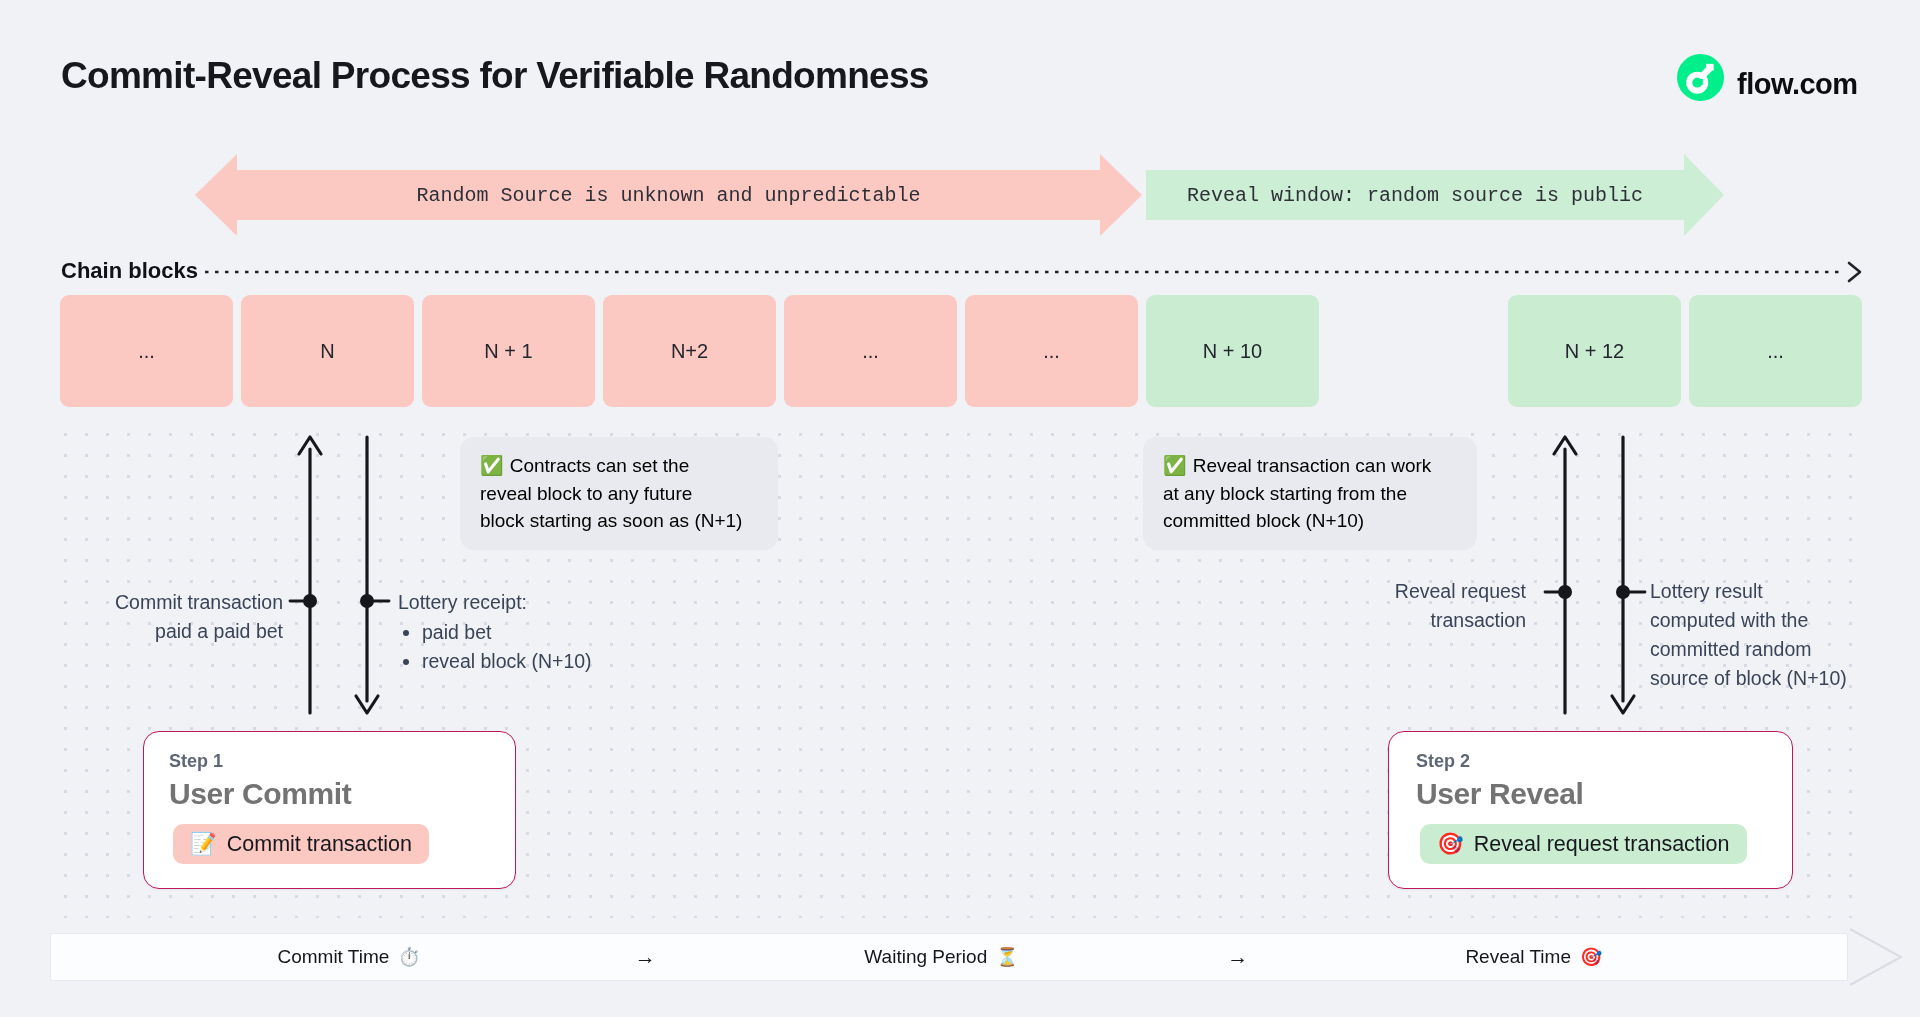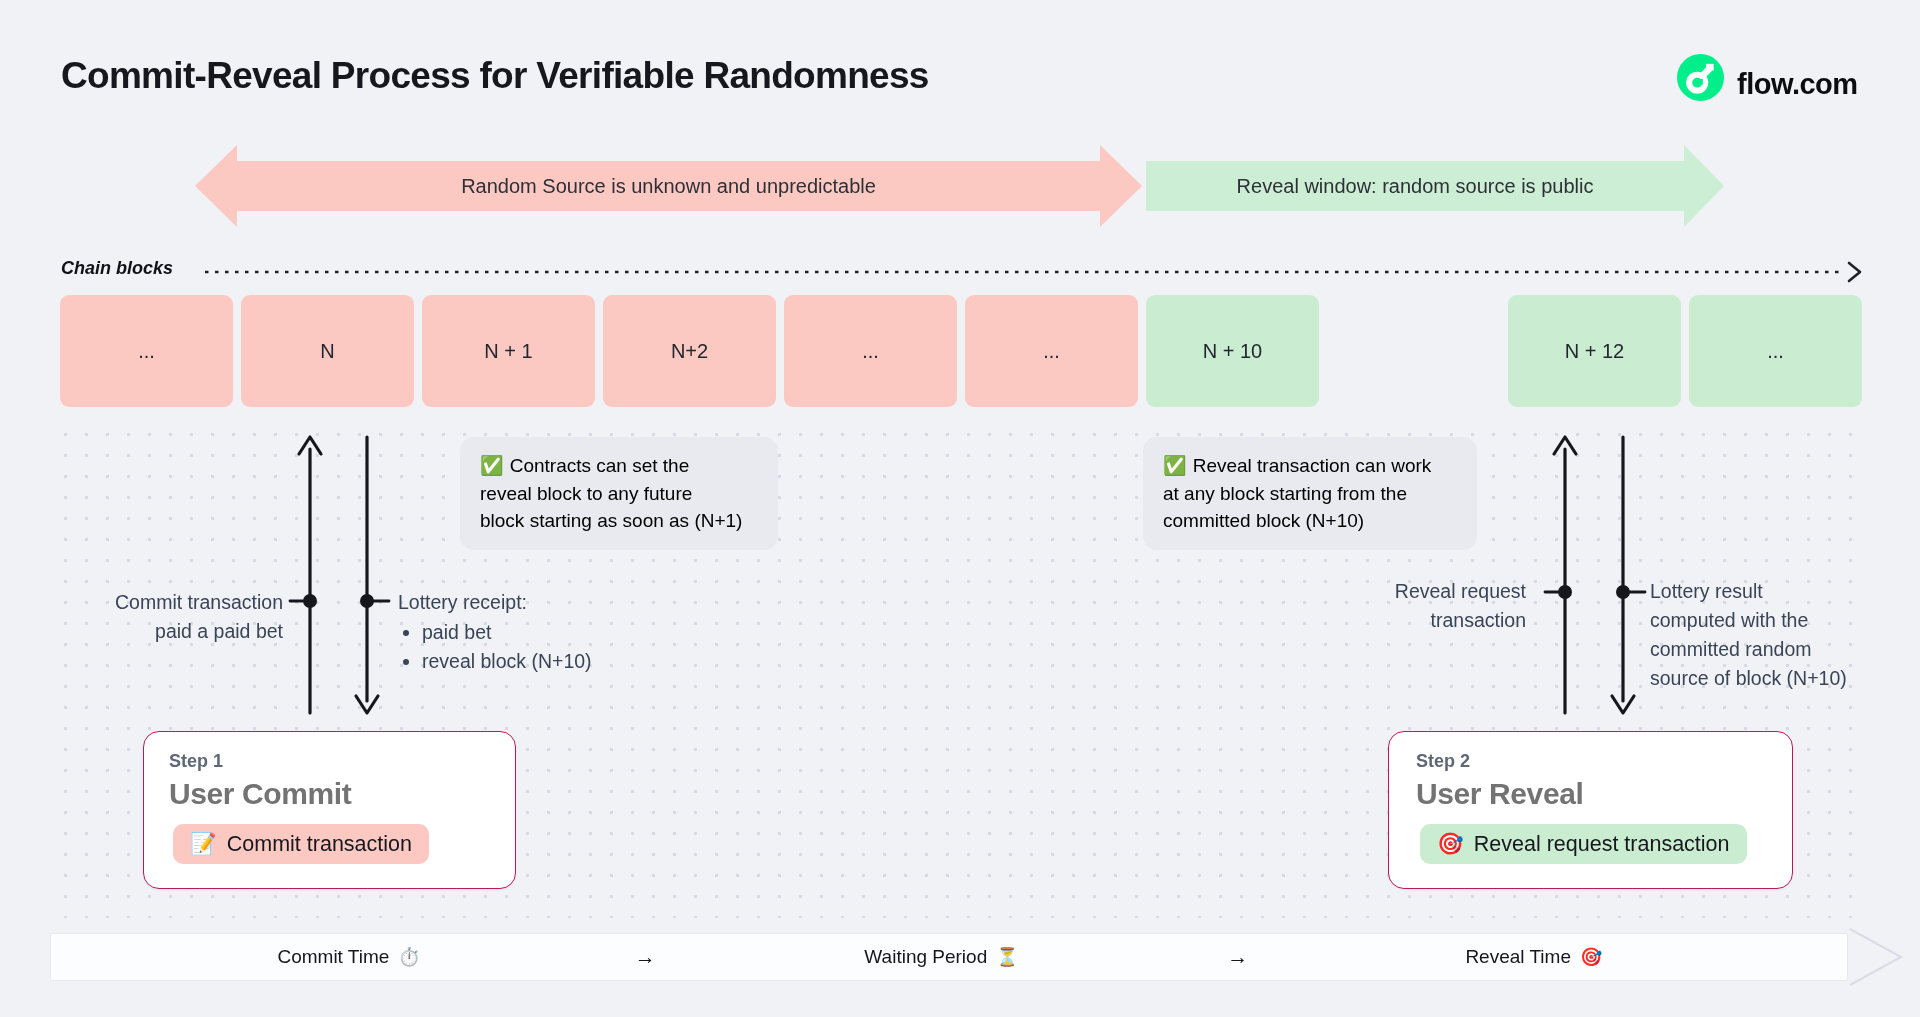--- a/index.html
+++ b/index.html
@@ -12,38 +12,38 @@
   
   .title {
     position: absolute; left: 61px; top: 55px;
     font-size: 37px; font-weight: 700; letter-spacing: -0.7px; color: #17181e;
   }
   .brand { position: absolute; left: 1677px; top: 54px; display: flex; align-items: flex-end; gap: 13px; }
   .brand-logo { width: 47px; height: 47px; display: block; }
   .brand-name { font-size: 29px; font-weight: 800; letter-spacing: -0.5px; color: #0c0d10; }
 
   
-  .band { position: absolute; top: 145px; height: 82px; }
+  .band { position: absolute; top: 154px; height: 82px; font-family: Liberation Mono, monospace; }
   .band-body { position: absolute; top: 16px; bottom: 16px; }
   .band-label {
     position: absolute; inset: 0; display: flex; align-items: center; justify-content: center;
     font-size: 20px; color: #2e3038;
   }
   .band-commit { left: 195px; width: 947px; }
   .band-commit .band-body { left: 42px; right: 42px; background: #fbc8c2; }
   .head { position: absolute; width: 0; height: 0; border-top: 41px solid transparent; border-bottom: 41px solid transparent; }
   .band-commit .head-left  { left: 0;  border-right: 42px solid #fbc8c2; }
   .band-commit .head-right { right: 0; border-left: 42px solid #fbc8c2; }
   .band-reveal { left: 1146px; width: 578px; }
   .band-reveal .band-body { left: 0; right: 40px; background: #cceed4; }
   .band-reveal .head-right { right: 0; border-left: 40px solid #cceed4; }
   .band-reveal .band-label { right: 40px; }
 
   
-  .chain-label { position: absolute; left: 61px; top: 258px; font-size: 18px; font-weight: 700; color: #101218; font-style: italic; }
+  .chain-label { position: absolute; left: 61px; top: 258px; font-size: 22px; font-weight: 700; color: #101218; }
   .block {
     position: absolute; top: 295px; width: 173px; height: 112px; border-radius: 9px;
     display: flex; align-items: center; justify-content: center;
     font-size: 20px; color: #23262e;
   }
   .block.commit { background: #fbc8c2; }
   .block.reveal { background: #caedd2; }
 
   
   .dotgrid {

